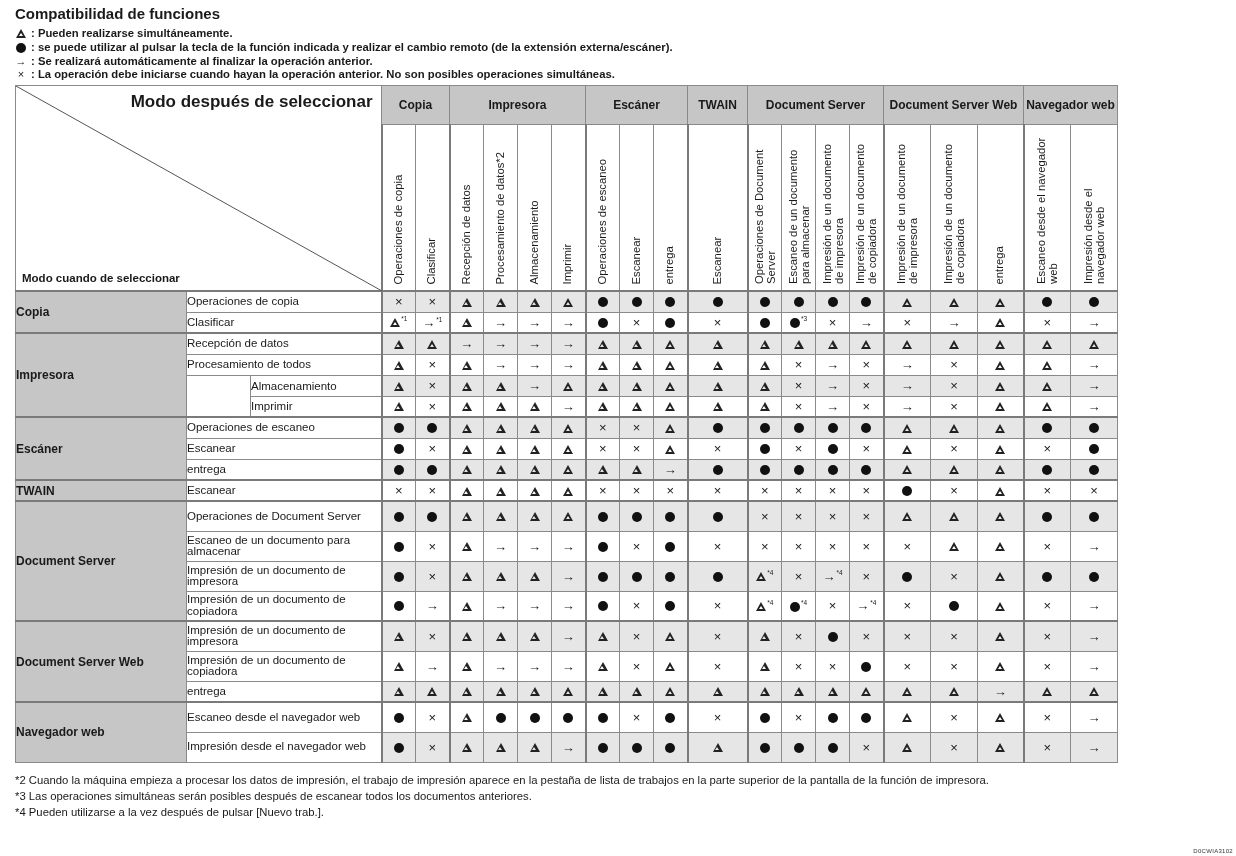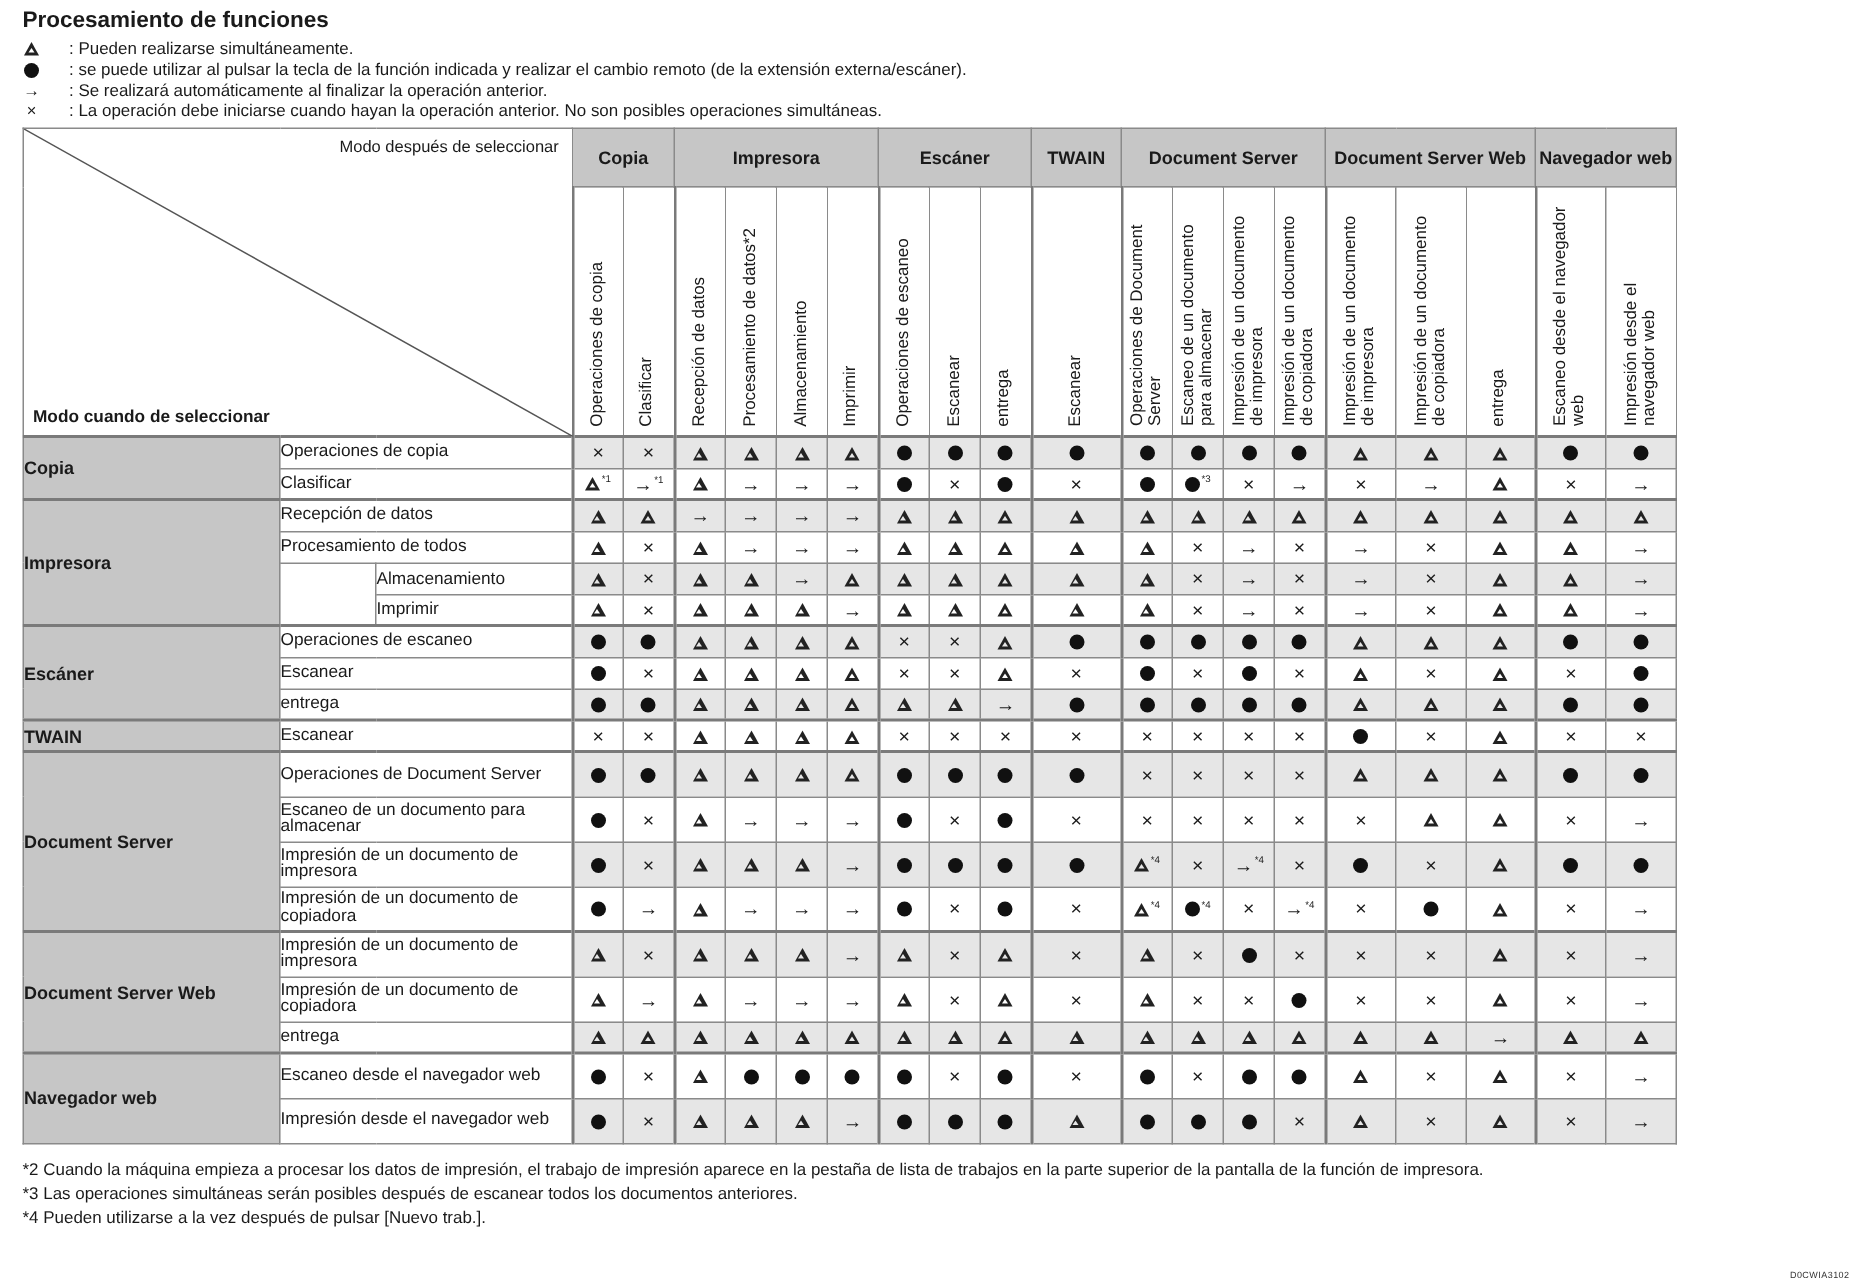--- a/index.html
+++ b/index.html
@@ -2,35 +2,35 @@
 <html><head>
 <meta charset="utf-8">
 <style>
   html, body { margin: 0; padding: 0; background: #ffffff; }
   body { width: 1236px; height: 856px; position: relative; overflow: hidden;
          font-family: "Liberation Sans", sans-serif; color: #1a1a1a; }
   .title { position: absolute; left: 15px; top: 5px; font-size: 15px; font-weight: bold; }
   .legend { position: absolute; left: 15px; top: 27px; font-size: 11.3px; line-height: 13.8px; }
   .legend .row { display: flex; align-items: center; white-space: nowrap; }
   .legend .sym { width: 12px; display: inline-block; text-align: center; font-size: 11px; }
-  .legend .txt { margin-left: 19px; }
+  .legend .txt { margin-left: 4px; font-weight: bold; }
 
   table.grid { position: absolute; left: 15px; top: 85px; border-collapse: collapse;
                table-layout: fixed; font-size: 11.5px; }
   table.grid td, table.grid th { border: 1px solid #8a8a8a; padding: 0; }
   .outer { border: 1.5px solid #7a7a7a; }
   th.grp { background: #c6c6c6; font-weight: bold; font-size: 12px; height: 38px;
            text-align: center; line-height: 13px; border-left: 2px solid #7a7a7a; border-right: 2px solid #7a7a7a; }
   th.sub { background: #ffffff; font-weight: normal; height: 165px; position: relative; vertical-align: bottom; }
   th.sub .vt { position: absolute; left: 50%; bottom: 6px; transform-origin: left bottom;
                transform: rotate(-90deg) translate(0, 50%); white-space: nowrap;
                font-size: 11.3px; line-height: 11.5px; text-align: left; font-weight: normal; }
   th.corner { position: relative; background: #fff; }
   th.corner svg { position: absolute; left: 0; top: 0; }
-  .corner-top { position: absolute; right: 8px; top: 6px; font-weight: normal; font-size: 11px; }
+  .corner-top { position: absolute; right: 8px; top: 6px; font-weight: bold; font-size: 17px; }
   .corner-bot { position: absolute; left: 6px; bottom: 6px; font-weight: bold; font-size: 11.5px; }
 
   td.cat { background: #c6c6c6; font-weight: bold; font-size: 12px; padding-left: 8px;
            border-top: 2px solid #7a7a7a; }
   td.lbl { background: #fff; padding-left: 8px; font-size: 11.5px; line-height: 11.5px; }
   td.lbl2 { background: #fff; padding-left: 8px; font-size: 11.5px; }
   td.blank { background: #fff; border-top: none; border-bottom: none; }
   td.c { text-align: center; font-size: 12.5px; white-space: nowrap; }
   tr.g td.c { background: #e6e6e6; }
   tr.w td.c { background: #ffffff; }
@@ -44,21 +44,21 @@
   .sym-text { font-size: 13px; }
   .sepL { border-left: 2px solid #7a7a7a !important; }
   tr.topsep td { border-top: 2px solid #7a7a7a !important; }
 
   .foot { position: absolute; left: 15px; top: 772px; font-size: 11.3px; line-height: 16px; }
   .code { position: absolute; right: 3px; bottom: 2px; font-size: 6px; color: #333; letter-spacing: 0.3px; }
 </style>
 </head>
 <body>
 
-<div class="title">Procesamiento de funciones</div>
+<div class="title">Compatibilidad de funciones</div>
 
 <div class="legend">
   <div class="row">
     <span class="sym"><span class="tri"></span></span>
     <span class="txt">: Pueden realizarse simultáneamente.</span>
   </div>
   <div class="row">
     <span class="sym"><span class="dot"></span></span>
     <span class="txt">: se puede utilizar al pulsar la tecla de la función indicada y realizar el cambio remoto (de la extensión externa/escáner).</span>
   </div>

